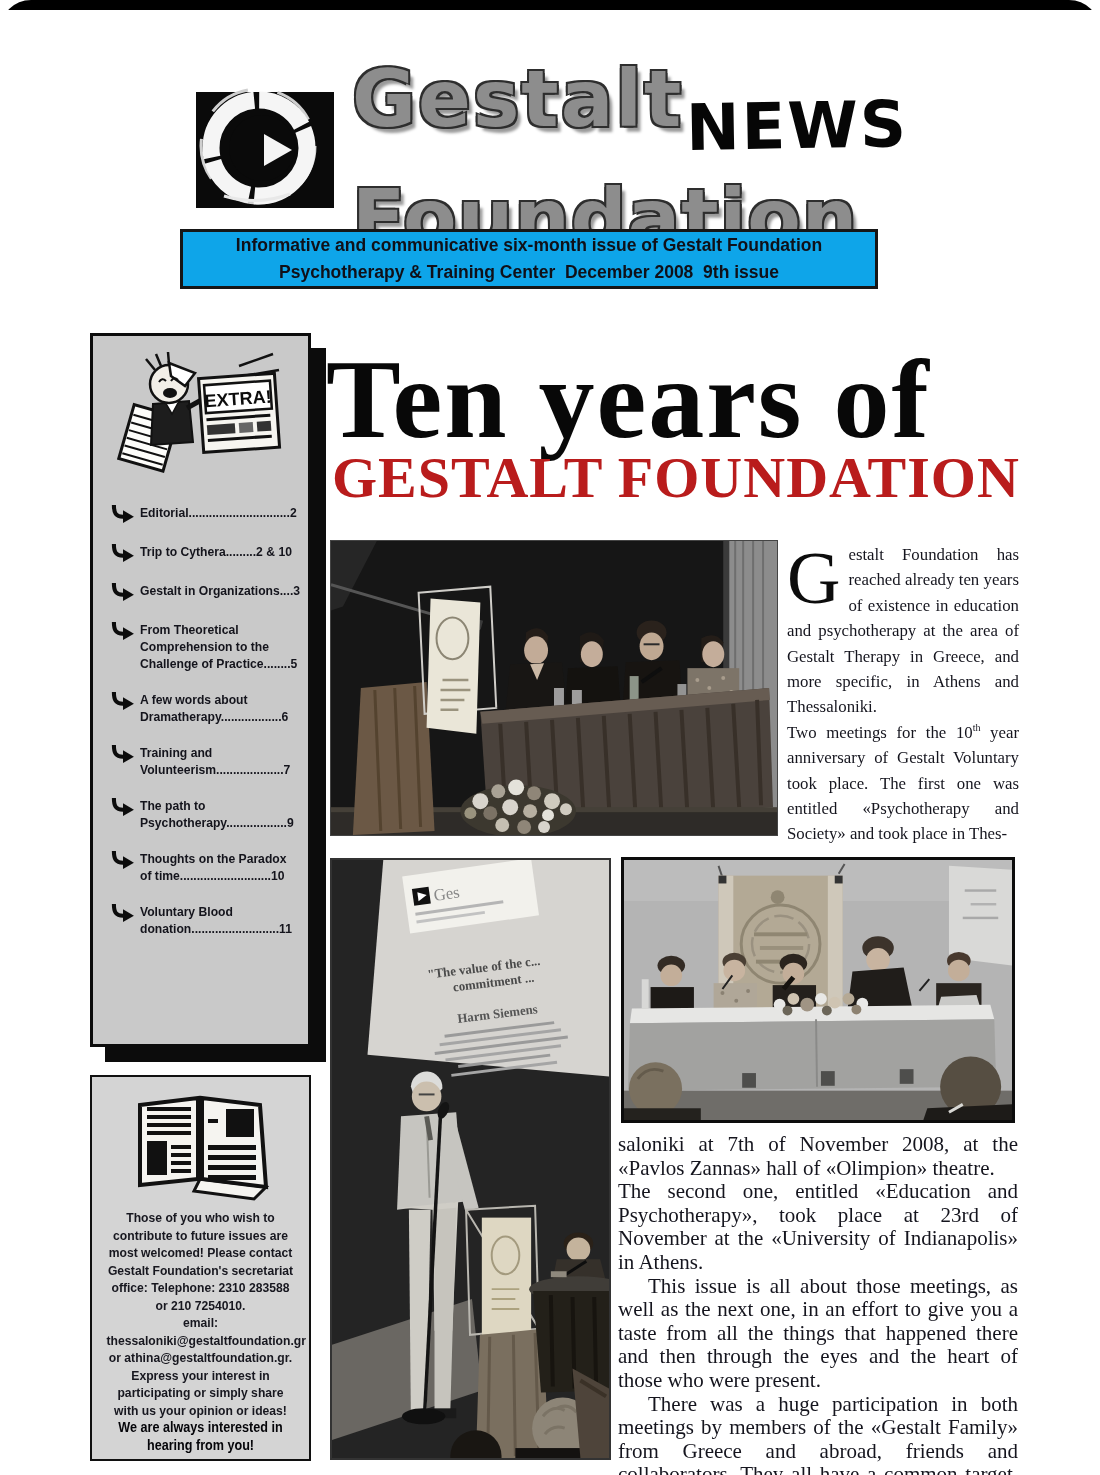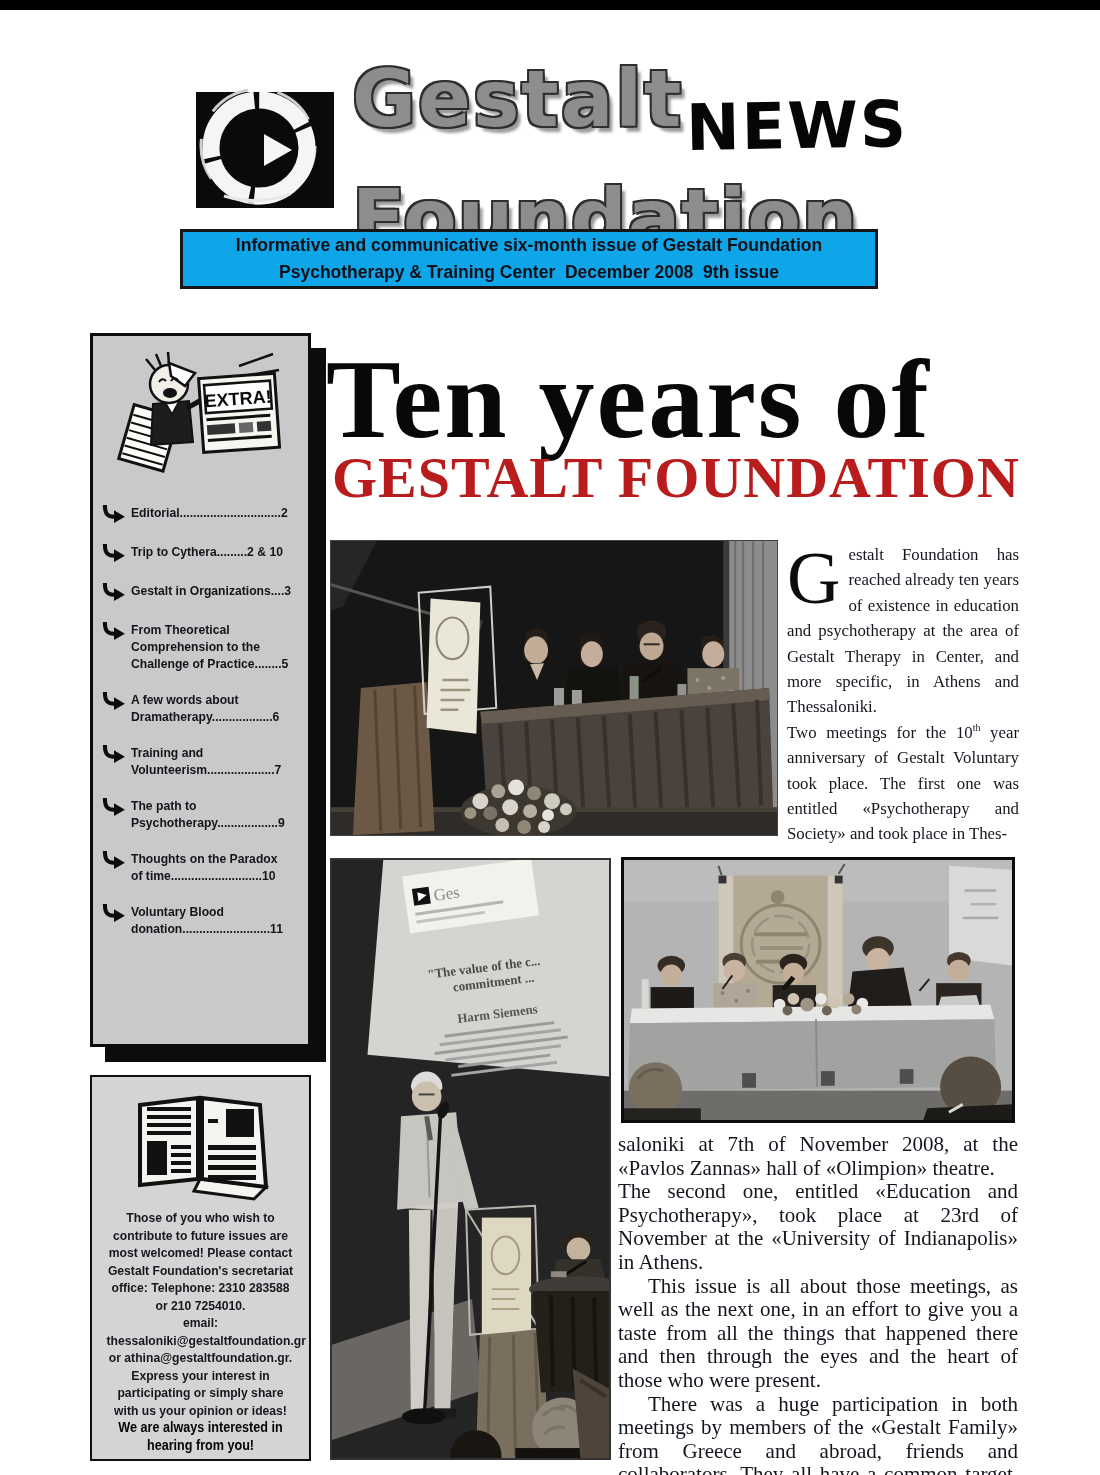--- a/index.html
+++ b/index.html
@@ -1,38 +1,38 @@
 <!DOCTYPE html>
 <html><head>
 <meta charset="utf-8">
 <style>
   html,body{margin:0;padding:0;background:#fff;}
   .page{position:relative;width:1100px;height:1475px;background:#fff;overflow:hidden;
-        font-family:"Liberation Sans",sans-serif;color:#14141c;}
+        font-family:"Liberation Sans",sans-serif;color:#14141c;border-radius:31px;}
   .topbar{position:absolute;left:0;top:0;width:1100px;height:10px;background:#000;}
 
   
   .logo-eye{position:absolute;left:196px;top:84px;width:138px;height:132px;}
   .brand{position:absolute;font-family:"DejaVu Sans",sans-serif;font-weight:bold;color:#8d8d8d;
          text-shadow:-2px -2px 0 #2e2e2e,2px -2px 0 #2e2e2e,-2px 2px 0 #2e2e2e,2px 2px 0 #2e2e2e,5px 6px 3px #9a9a9a;
          line-height:1;white-space:nowrap;}
   .brand1{left:352px;top:60px;font-size:78px;letter-spacing:2px;}
   .brand2{left:352px;top:138px;font-size:78px;letter-spacing:1px;margin-top:41px;}
   .news-word{position:absolute;left:686px;top:94px;font-family:"DejaVu Sans",sans-serif;
          font-weight:bold;font-size:64px;color:#060606;letter-spacing:2px;transform:rotate(-1deg);line-height:1;}
   .tagline-box{position:absolute;left:180px;top:229px;width:698px;height:60px;background:#0ea5e9;
          border:3px solid #161616;box-sizing:border-box;display:flex;flex-direction:column;
          align-items:center;justify-content:space-between;}
   .tagline-box div{font-size:17.5px;font-weight:bold;color:#101018;line-height:1.55;white-space:pre-wrap;}
 
   
   .toc-box{position:absolute;left:90px;top:333px;width:221px;height:714px;background:#c9c9c9;
         border:3px solid #0c0c0c;box-sizing:border-box;box-shadow:15px 15px 0 #0c0c0c;}
   .toc-cartoon{display:block;margin:10px auto 2px auto;}
-  .toc-list{display:flex;flex-direction:column;gap:19px;padding:6px 4px 0 9px;}
+  .toc-list{display:flex;flex-direction:column;gap:19px;padding:6px 4px 0 18px;}
   .toc-item{display:flex;gap:5px;}
   .arrow-svg{width:24px;height:20px;flex:none;margin-top:0;}
   .toc-lines{font-size:13.5px;font-weight:bold;line-height:17px;color:#14141c;
         transform:scaleX(.9);transform-origin:left top;white-space:nowrap;}
 
   
   .headline1{position:absolute;left:326px;top:343px;font-family:"Liberation Serif",serif;
         font-weight:bold;font-size:112px;line-height:1;letter-spacing:2px;color:#080808;white-space:nowrap;}
   .headline2{position:absolute;left:332px;top:449px;font-family:"Liberation Serif",serif;
         font-weight:bold;font-size:58px;line-height:1;letter-spacing:1px;color:#b91c1c;white-space:nowrap;}
@@ -427,21 +427,21 @@
       <circle cx="32" cy="234" r="27" fill="#7a705f"></circle>
       <path d="M14 224 q10 -14 26 -8" stroke="#645b4c" stroke-width="3" fill="none"></path>
       <rect x="0" y="254" width="78" height="12" fill="#24221e"></rect>
       <circle cx="352" cy="232" r="31" fill="#564e42"></circle>
       <polygon points="308,254 394,250 394,266 304,266" fill="#1d1b18"></polygon>
       <path d="M330 258 l14 -8" stroke="#d8d8d4" stroke-width="3"></path>
     </svg>
   </div>
 
   <div class="col1">
-    <p><span class="dropcap">G</span><span>estalt Foundation has reached already ten years of existence in education and psychotherapy at the area of Gestalt Therapy in Center, and more specific, in Athens and Thessaloniki.</span></p>
+    <p><span class="dropcap">G</span><span>estalt Foundation has reached already ten years of existence in education and psychotherapy at the area of Gestalt Therapy in Greece, and more specific, in Athens and Thessaloniki.</span></p>
     <p><span>Two meetings for the 10</span><sup class="tensup">th</sup><span> year anniversary of Gestalt Voluntary took place. The first one was entitled «Psychotherapy and Society» and took place in Thes-</span></p>
   </div>
 
   <div class="colbottom">
     <p>saloniki at 7th of November 2008, at the «Pavlos Zannas» hall of «Olimpion» theatre.</p>
     <p>The second one, entitled «Education and Psychotherapy», took place at 23rd of November  at the «University of Indianapolis» in Athens.</p>
     <p class="ind">This issue is all about those meetings, as well as the next one, in an effort to give you a taste from all the things that happened there and then through the eyes and the heart of those who were present.</p>
     <p class="ind">There was a huge participation in both meetings by members of the «Gestalt Family» from Greece and abroad, friends and collaborators. They all have a common target, the care of one people to another and the love for what they are doing.</p>
   </div>
 

